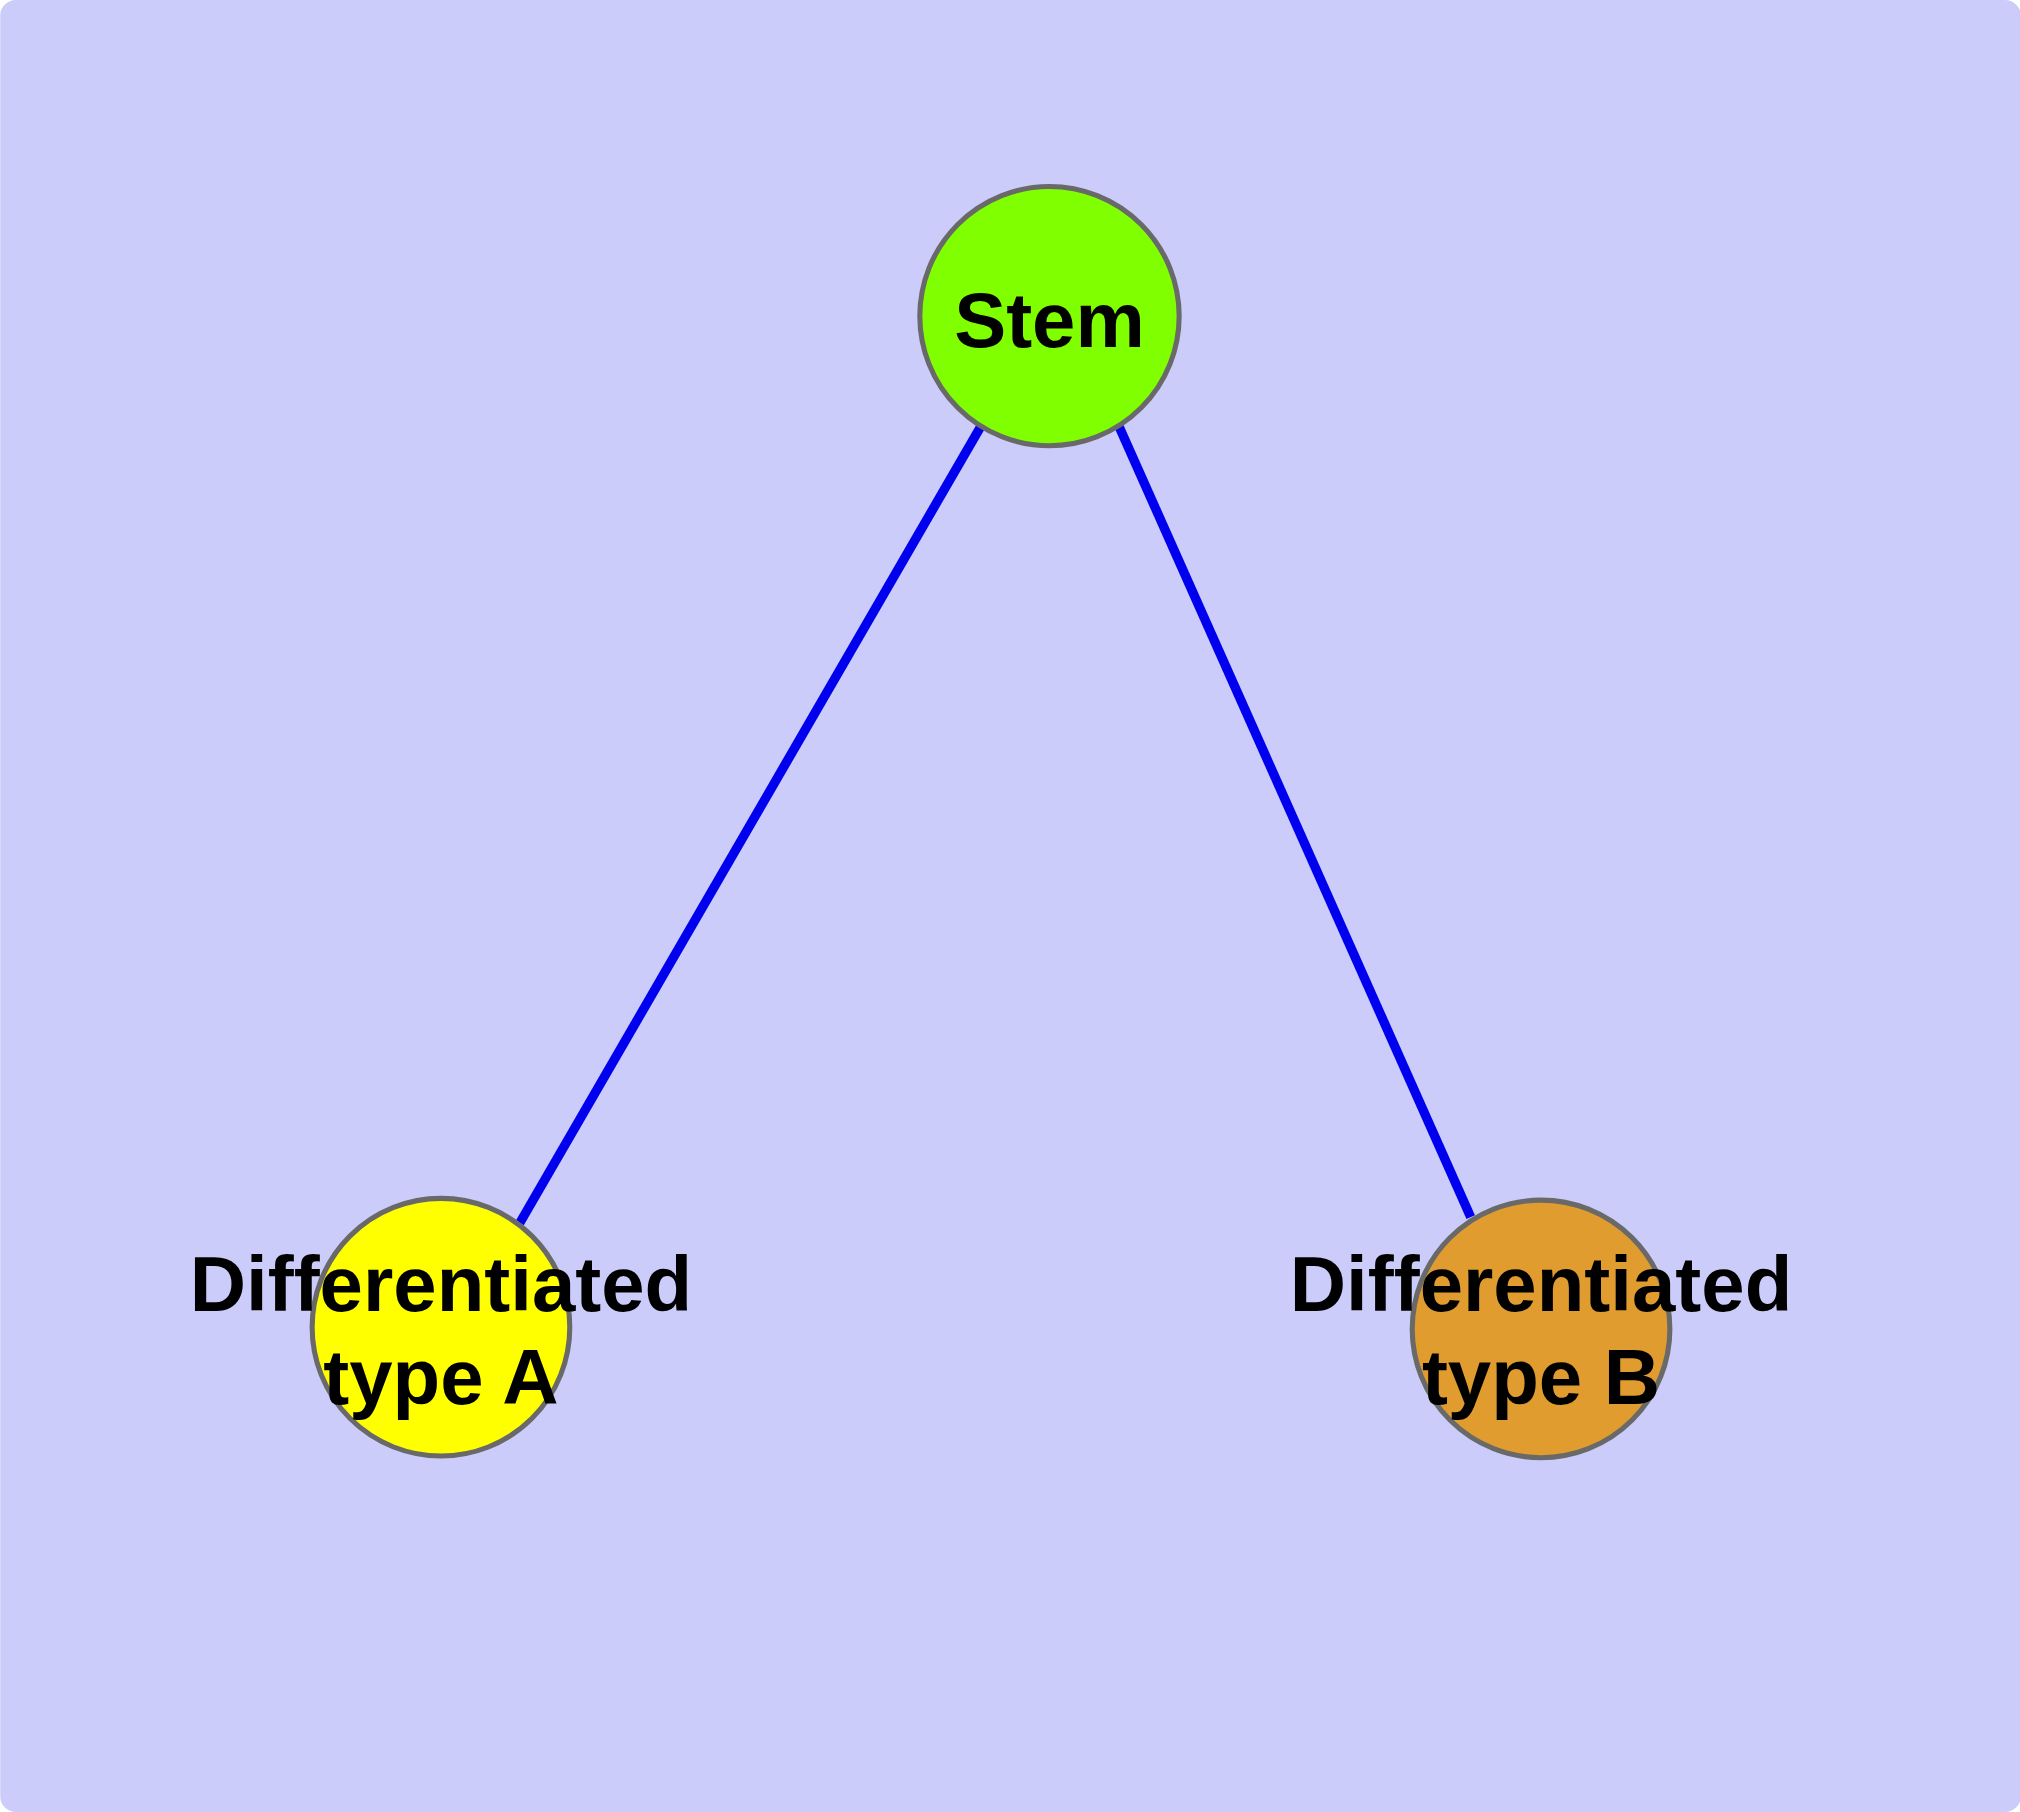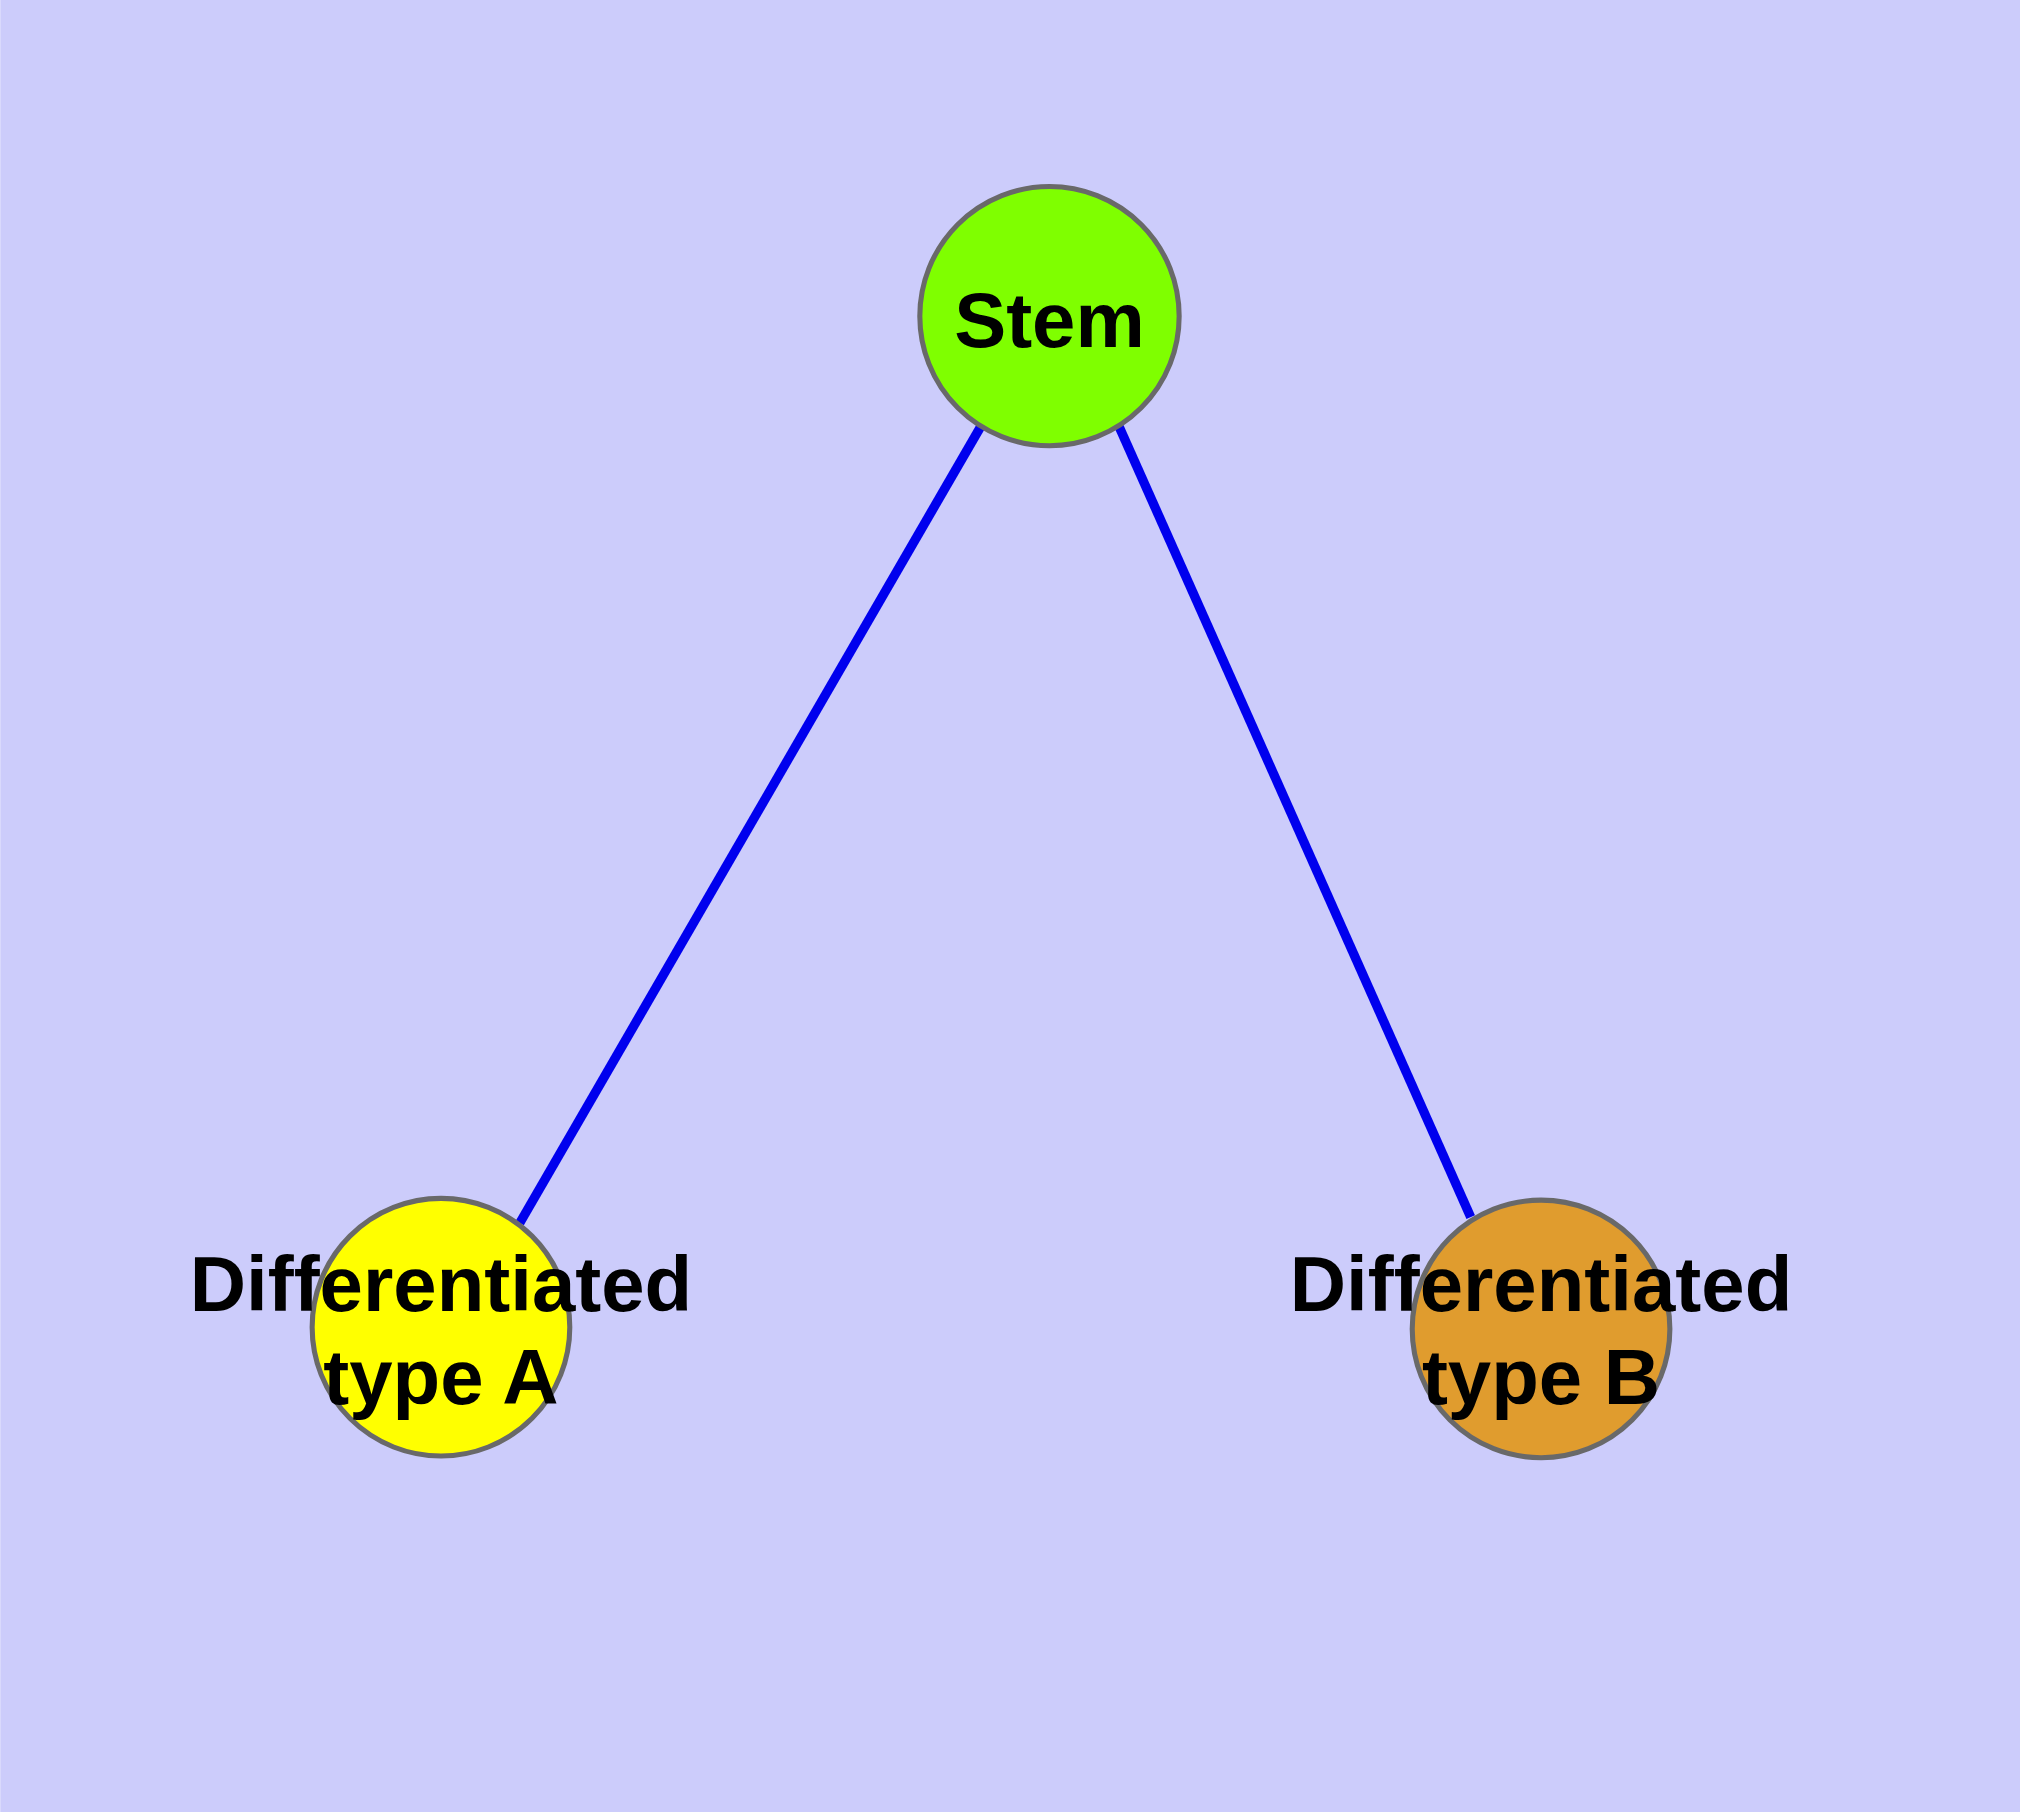--- a/index.html
+++ b/index.html
@@ -9,20 +9,21 @@
     background: #ffffff;
   }
   body {
     font-family: "Liberation Sans", sans-serif;
   }
   #canvas {
     position: relative;
     width: 2021px;
     height: 1812px;
     overflow: hidden;
+    border-radius: 16px;
   }
   #graph-svg {
     position: absolute;
     top: 0;
     left: 0;
     width: 2021px;
     height: 1812px;
     display: block;
   }
   .node-label {

